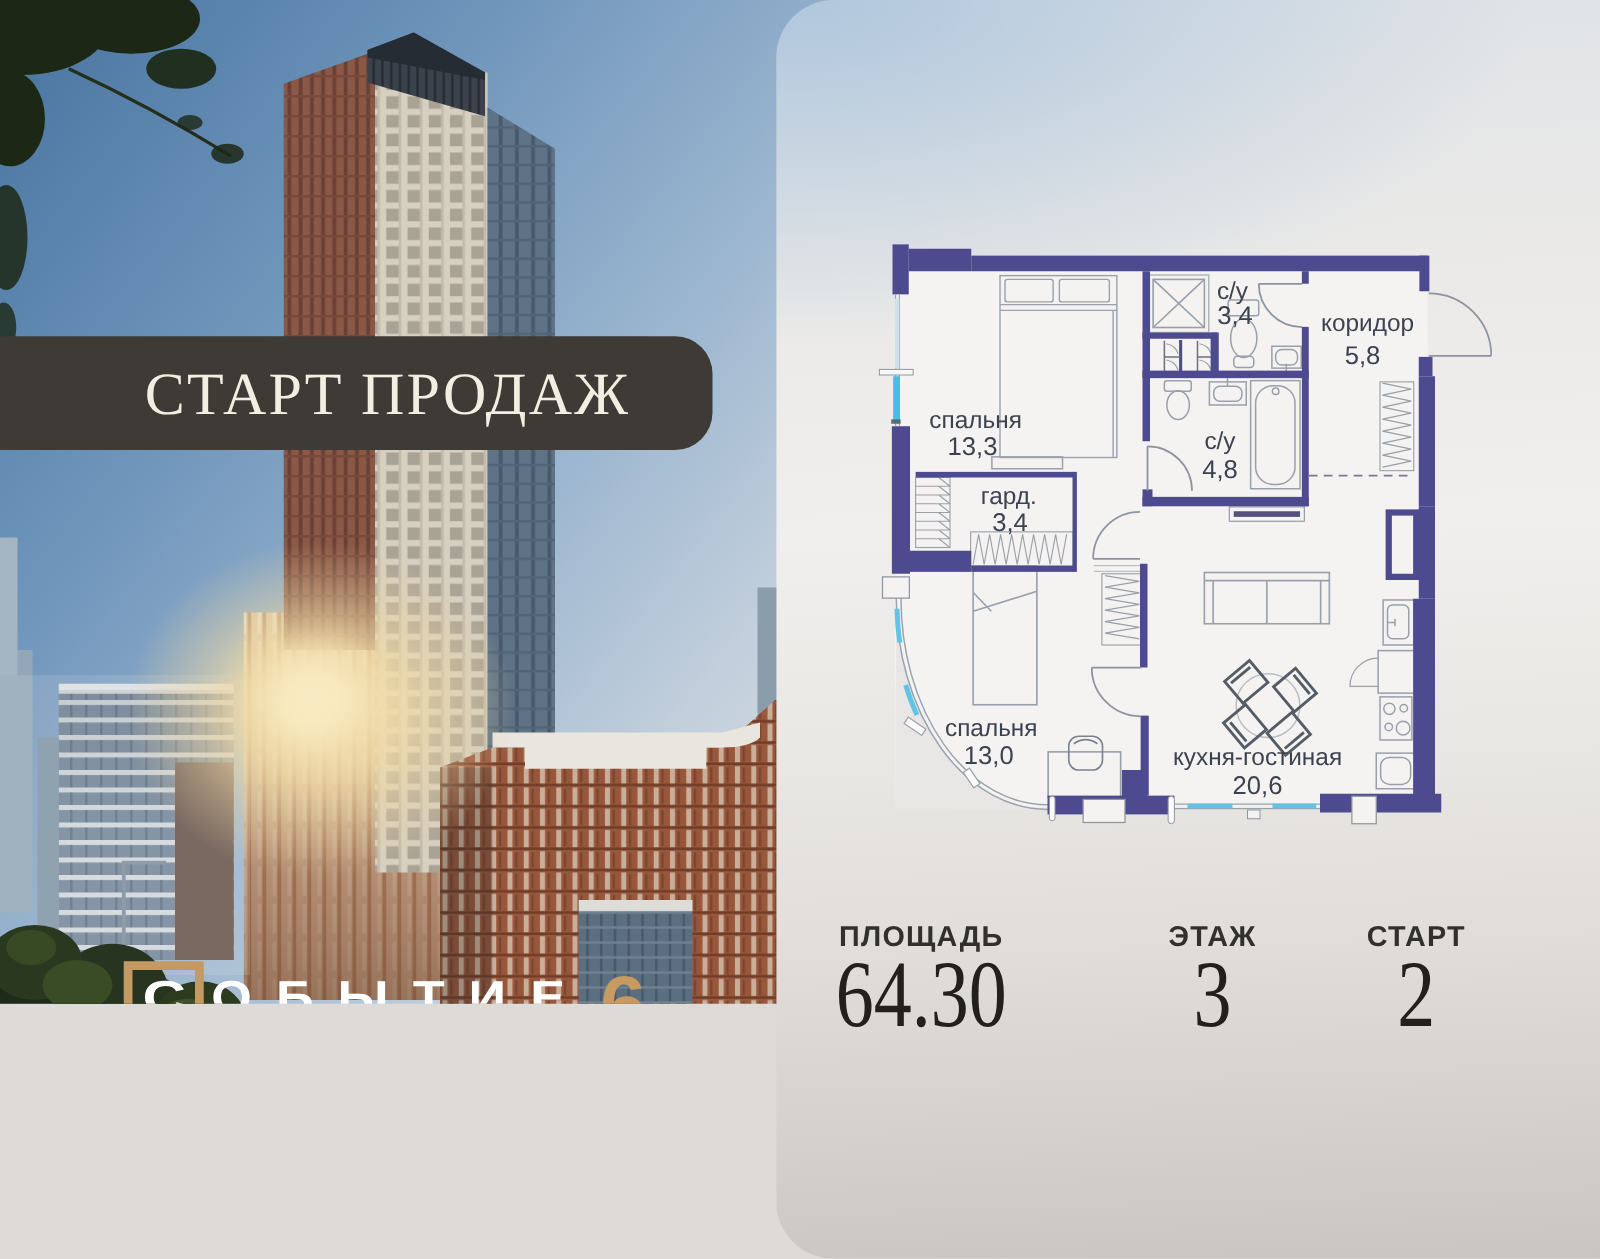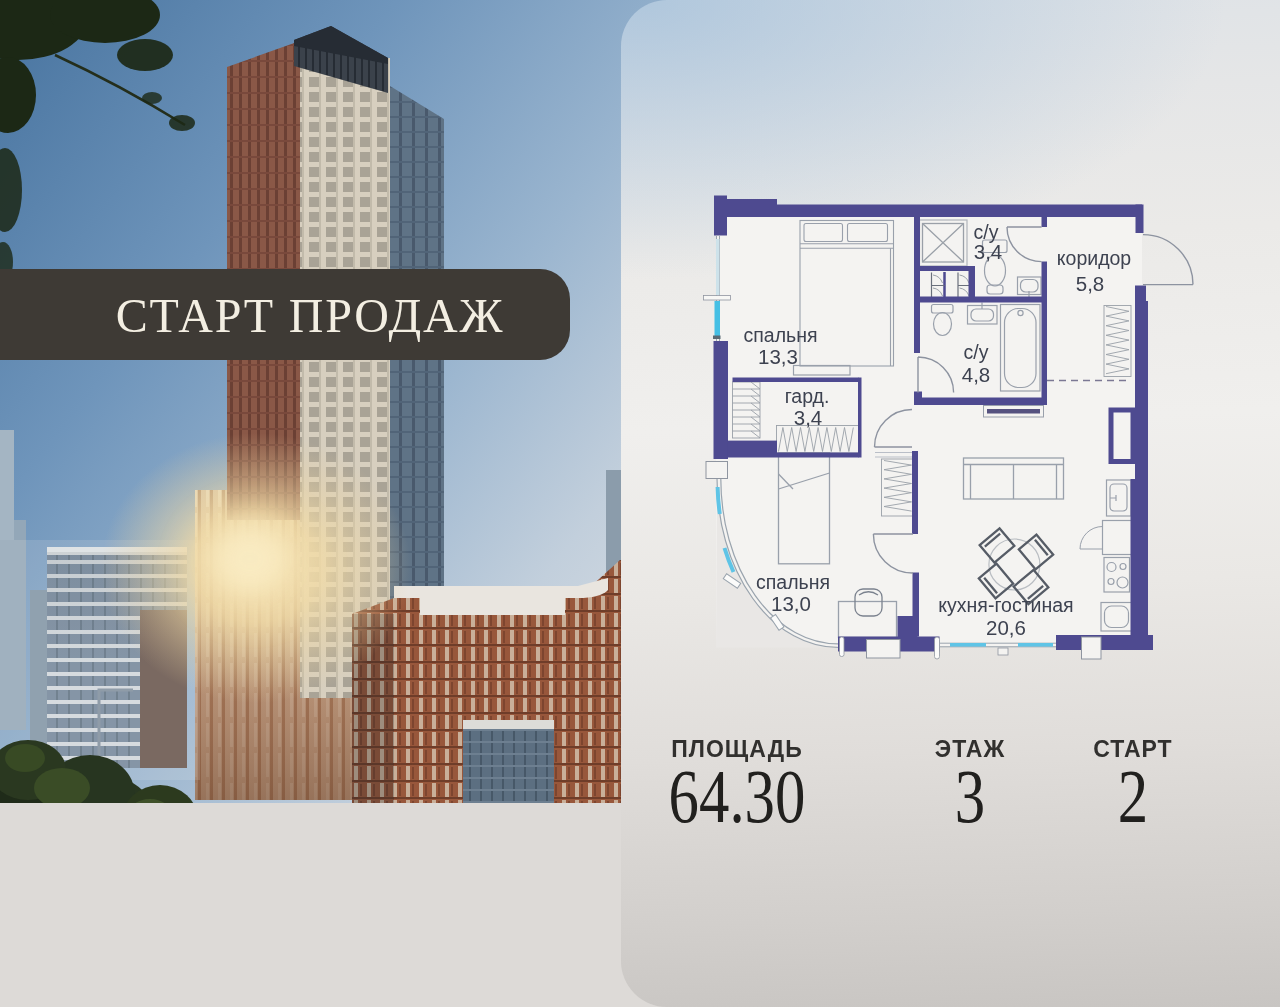--- a/index.html
+++ b/index.html
@@ -170,20 +170,21 @@
     <path d="M55,55 Q120,85 185,125" stroke="#242e1b" stroke-width="2.5" fill="none"></path>
     <ellipse cx="182" cy="123" rx="13" ry="8" opacity="0.85"></ellipse>
     <ellipse cx="152" cy="98" rx="10" ry="6" opacity="0.8"></ellipse>
   </g>
   </svg>
   
   <div id="banner">
       <div>СТАРТ ПРОДАЖ</div>
     </div>
   
+  <div id="logo"><span class="sq"><span>С</span></span><span class="txt">ОБЫТИЕ</span><span class="six">6</span></div>
 </div>
 
 <div id="panel"></div>
 
 <svg id="plan" width="660" height="1007" viewBox="620 0 660 1007" xmlns="http://www.w3.org/2000/svg" style="position:absolute;left:620px;top:0;" font-family="Liberation Sans, sans-serif" fill="none">
 
 <g>
   <rect x="716" y="206" width="426" height="440" fill="#f4f3f1"></rect>
   <path d="M717,478 A121,169 0 0 0 838.5,647.5 L716,647.5 Z" fill="#e9e7e5"></path>
 </g>

